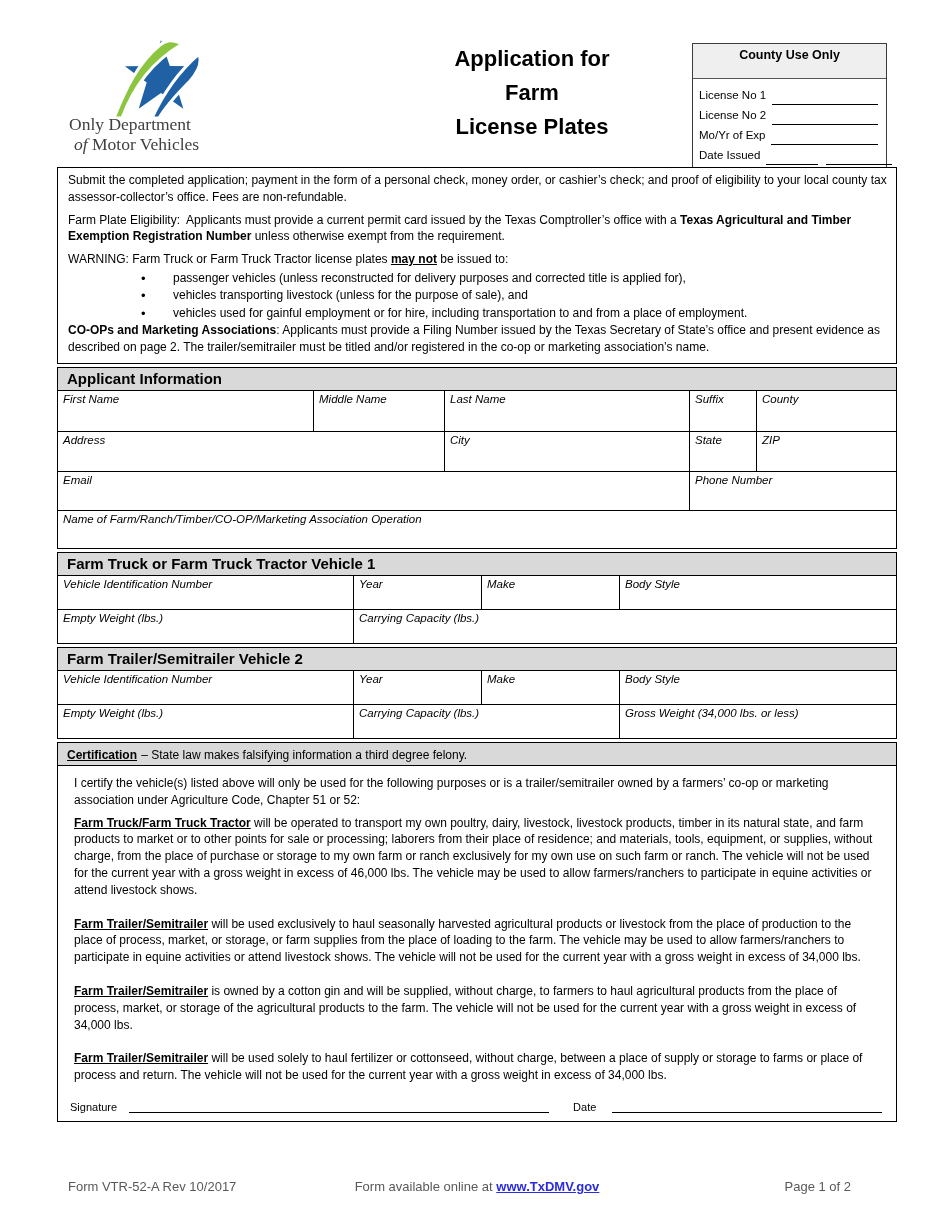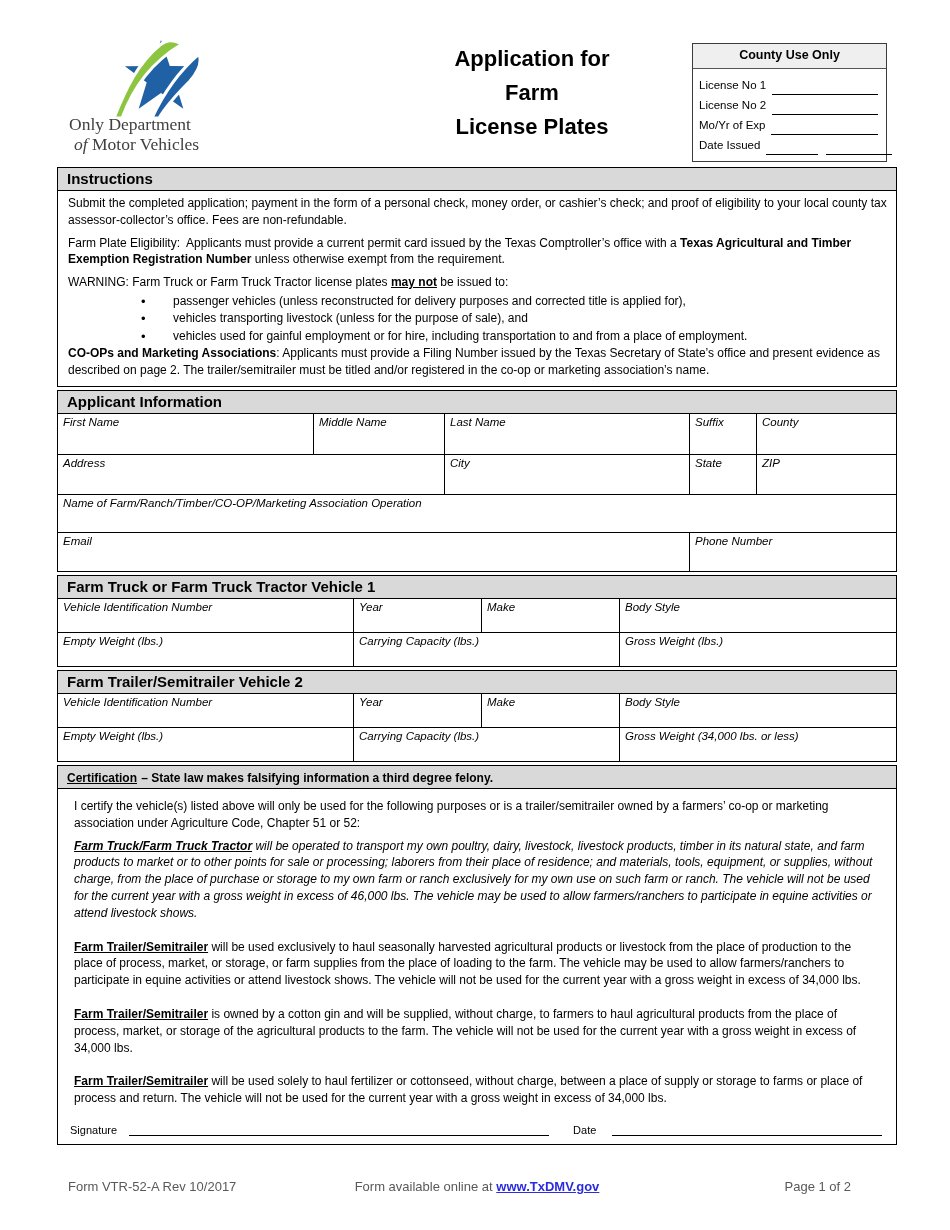--- a/index.html
+++ b/index.html
@@ -7,21 +7,21 @@
   .page{position:absolute;inset:0;}
 
   
   .hdr{position:absolute;top:36px;left:57px;width:840px;height:128px;}
   .logo{position:absolute;left:6px;top:4px;width:200px;}
   .logo svg{position:absolute;left:42px;top:0;}
   .logo-text{position:absolute;top:74px;left:6px;font-family:"Liberation Serif",serif;font-size:17.5px;line-height:20px;color:#414141;white-space:nowrap;}
   .logo-text .l2{margin-left:5px;}
   .doc-title{position:absolute;left:255px;width:440px;top:6px;text-align:center;font-weight:bold;font-size:22px;line-height:34px;}
   .county-box{position:absolute;right:10px;top:7px;width:193px;border:1.5px solid #3c3c3c;background:#fff;}
-  .cb-title{background:#efefef;border-bottom:1px solid #555;font-weight:bold;font-size:12.5px;text-align:center;padding:4px 0 6px;}
+  .cb-title{background:#efefef;border-bottom:1px solid #555;font-weight:bold;font-size:12.5px;text-align:center;padding:4px 0 16px;}
   .cb-rows{padding:6px 8px 6px 6px;}
   .cb-row{display:flex;align-items:flex-end;font-size:11.5px;line-height:20px;white-space:nowrap;}
   .cb-line{flex:1;border-bottom:1px solid #000;height:14px;margin-left:6px;}
   .cb-line.short{flex:none;width:52px;}
   .cb-line.short2{flex:none;width:66px;margin-left:8px;}
 
   
   .form{position:absolute;top:167px;left:57px;width:840px;}
   .sec{border:1.5px solid #000;margin-bottom:3px;background:#fff;}
   .sec-h{background:#d9d9d9;border-bottom:1.5px solid #000;font-weight:bold;font-size:15px;padding:2px 9px 3px;}
@@ -39,24 +39,24 @@
   
   .trow{display:flex;border-top:1px solid #000;}
   .trow.first{border-top:none;}
   .cell{border-left:1px solid #000;padding:2px 5px;font-size:11.5px;box-sizing:border-box;font-style:italic;}
   .cell:first-child{border-left:none;}
   .cell .lbl{display:block;}
   .grow{flex:1;}
 
   
   .cert-h .cert-t{font-size:12px;font-weight:bold;text-decoration:underline;}
-  .cert-h .cert-s{font-size:12px;font-weight:bold;}
+  .cert-h .cert-s{font-size:12px;font-weight:normal;}
   .cert-b{padding:5px 10px 4px 12px;font-size:12px;line-height:1.4;}
   .cert-b .sp{margin-top:17px;}
-  .cert-b p + p.tight{margin-top:6px;font-style:italic;}
+  .cert-b p + p.tight{margin-top:6px;}
   .sig-row{display:flex;align-items:flex-end;margin:6px 10px 4px 12px;padding-bottom:4px;font-size:11px;}
   .sig-line{border-bottom:1px solid #000;height:14px;}
   .sig-line.sig{width:420px;margin-left:12px;}
   .date-lbl{margin-left:24px;}
   .sig-line.date{flex:1;margin-left:16px;margin-right:4px;}
 
   
   .foot{position:absolute;top:1179px;left:57px;width:840px;font-size:13px;color:var(--footer-gray,#595959);}
   .f-left{position:absolute;left:11px;}
   .f-center{position:absolute;left:50%;transform:translateX(-50%);white-space:nowrap;}
@@ -107,21 +107,20 @@
           <span class="cb-line short"></span>
           <span class="cb-line short2"></span>
         </div>
       </div>
     </div>
   </div>
 
   <div class="form">
 
     <section class="sec">
-      <div class="sec-h">Instructions</div>
       <div class="sec-b">
         <p class="rich"><span>Submit the completed application; payment in the form of a personal check, money order, or cashier’s check; and proof of eligibility to your local county tax assessor-collector’s office. Fees are non-refundable.</span></p>
         <p class="rich"><span>Farm Plate Eligibility:  Applicants must provide a current permit card issued by the Texas Comptroller’s office with a </span><span class="b">Texas Agricultural and Timber Exemption Registration Number</span><span> unless otherwise exempt from the requirement.</span></p>
         <p class="rich"><span>WARNING: Farm Truck or Farm Truck Tractor license plates </span><span class="b u">may not</span><span> be issued to:</span></p>
         <ul class="blist">
           <li>passenger vehicles (unless reconstructed for delivery purposes and corrected title is applied for),</li>
           <li>vehicles transporting livestock (unless for the purpose of sale), and</li>
           <li>vehicles used for gainful employment or for hire, including transportation to and from a place of employment.</li>
         </ul>
         <p class="rich mt"><span class="b">CO-OPs and Marketing Associations</span><span>: Applicants must provide a Filing Number issued by the Texas Secretary of State’s office and present evidence as described on page 2. The trailer/semitrailer must be titled and/or registered in the co-op or marketing association’s name.</span></p>
@@ -154,33 +153,33 @@
         <div class="cell" style="width:245px">
             <span class="lbl">City</span>
           </div>
         <div class="cell" style="width:67px">
             <span class="lbl">State</span>
           </div>
         <div class="cell grow">
             <span class="lbl">ZIP</span>
           </div>
       </div>
-      <div class="trow" style="min-height:37px">
-        <div class="cell grow">
-            <span class="lbl">Name of Farm/Ranch/Timber/CO-OP/Marketing Association Operation</span>
-          </div>
-      </div>
       <div class="trow" style="min-height:38px">
         <div class="cell" style="width:631px">
             <span class="lbl">Email</span>
           </div>
         <div class="cell grow">
             <span class="lbl">Phone Number</span>
           </div>
       </div>
+      <div class="trow" style="min-height:37px">
+        <div class="cell grow">
+            <span class="lbl">Name of Farm/Ranch/Timber/CO-OP/Marketing Association Operation</span>
+          </div>
+      </div>
     </section>
 
     <section class="sec">
       <div class="sec-h">Farm Truck or Farm Truck Tractor Vehicle 1</div>
       <div class="trow first" style="min-height:33px">
         <div class="cell" style="width:295px">
             <span class="lbl">Vehicle Identification Number</span>
           </div>
         <div class="cell" style="width:128px">
             <span class="lbl">Year</span>
@@ -191,23 +190,20 @@
         <div class="cell grow">
             <span class="lbl">Body Style</span>
           </div>
       </div>
       <div class="trow" style="min-height:33px">
         <div class="cell" style="width:295px">
             <span class="lbl">Empty Weight (lbs.)</span>
           </div>
         <div class="cell" style="width:266px">
             <span class="lbl">Carrying Capacity (lbs.)</span>
-          </div>
-        <div class="cell grow">
-            <span class="lbl">Gross Weight (lbs.)</span>
           </div>
       </div>
     </section>
 
     <section class="sec">
       <div class="sec-h">Farm Trailer/Semitrailer Vehicle 2</div>
       <div class="trow first" style="min-height:33px">
         <div class="cell" style="width:295px">
             <span class="lbl">Vehicle Identification Number</span>
           </div>

